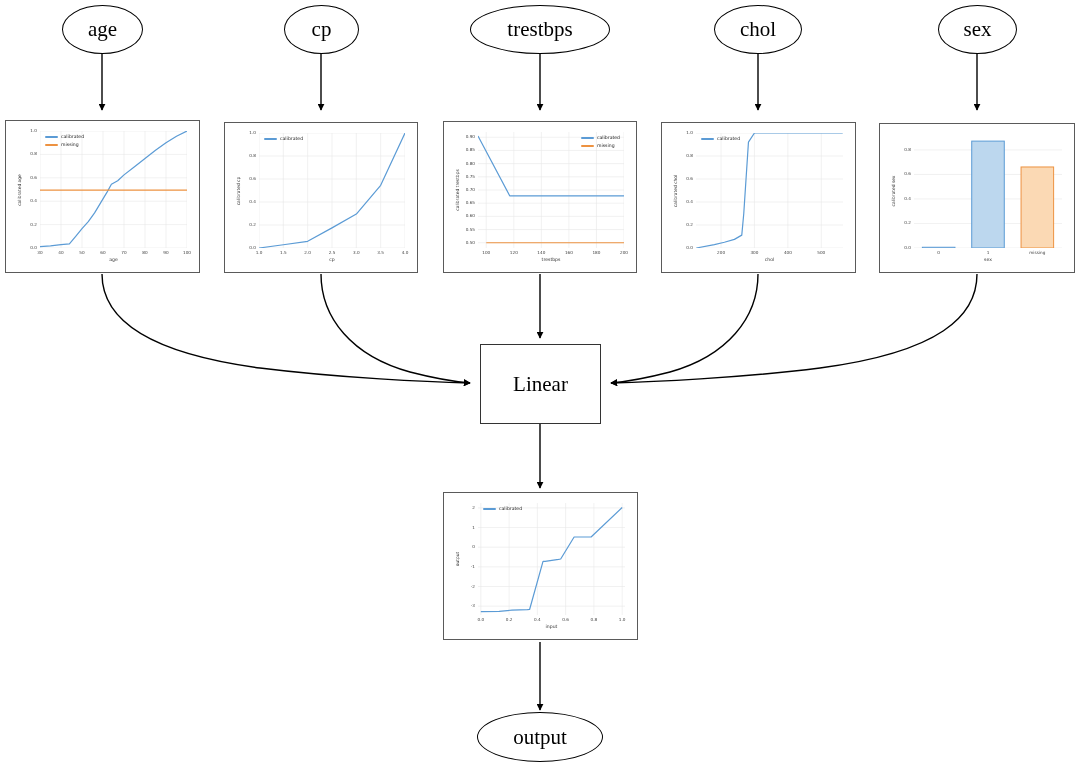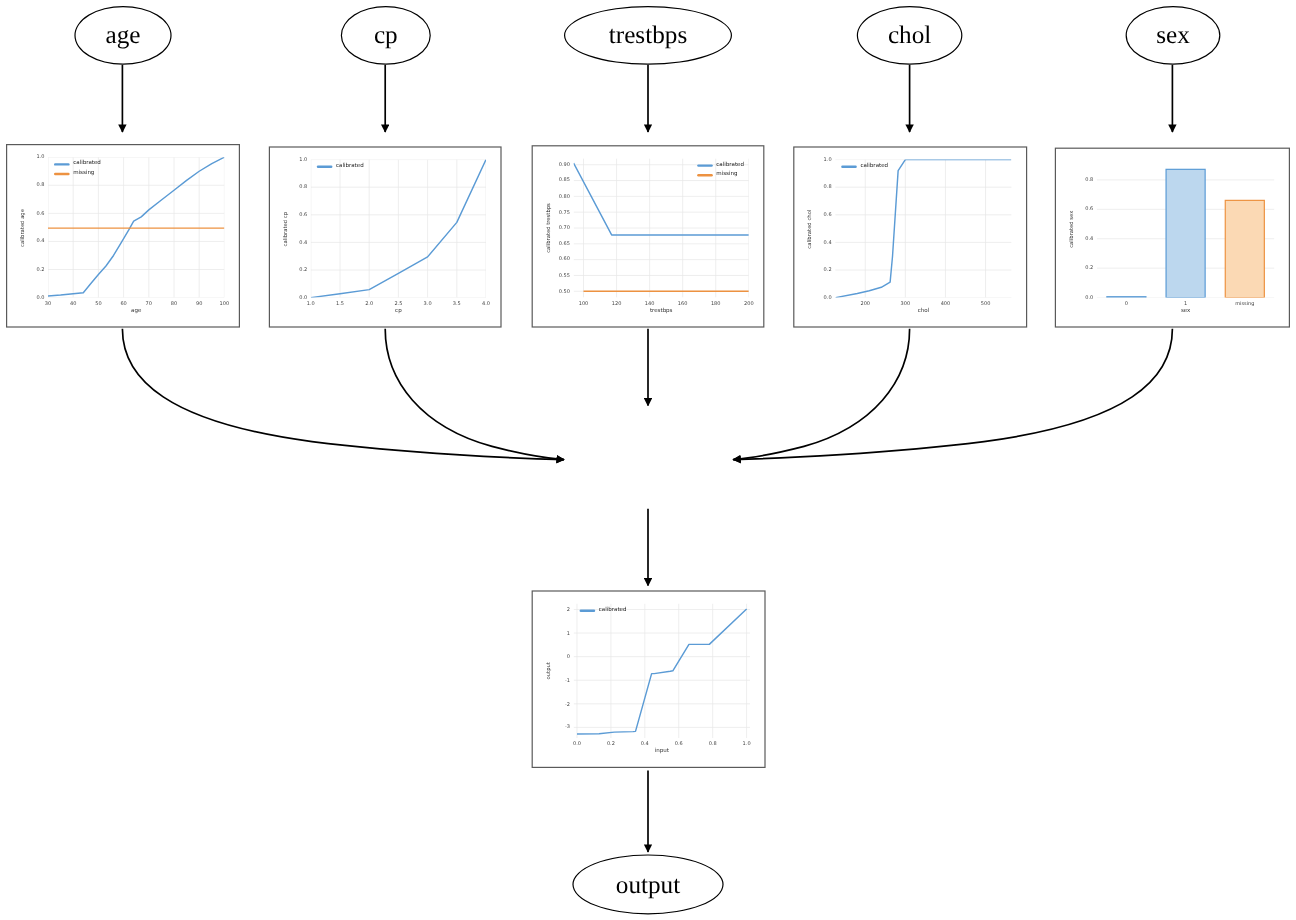--- a/index.html
+++ b/index.html
@@ -149,20 +149,23 @@
   <div class="node-ellipse" style="left:470px;top:5px;width:140px;height:49px;">
     <span>trestbps</span>
   </div>
   <div class="node-ellipse" style="left:714px;top:5px;width:88px;height:49px;">
     <span>chol</span>
   </div>
   <div class="node-ellipse" style="left:938px;top:5px;width:79px;height:49px;">
     <span>sex</span>
   </div>
 
+  <div class="node-box" style="left:480px;top:344px;width:121px;height:80px;">
+    <span>Linear</span>
+  </div>
 
   <div class="node-ellipse" style="left:477px;top:712px;width:126px;height:50px;">
     <span>output</span>
   </div>
 
   <div class="panel" style="left:5px;top:120px;width:195px;height:153px;">
     <div class="plot-wrap" id="plot-age">
         <div class="plot-area" style="left: 30px; top: 6px; width: 147px; height: 117px;">
           <svg width="147" height="117" style="position: absolute; left: 0px; top: 0px;">
             <rect x="0" y="0" width="147" height="117" fill="#ffffff"></rect>

